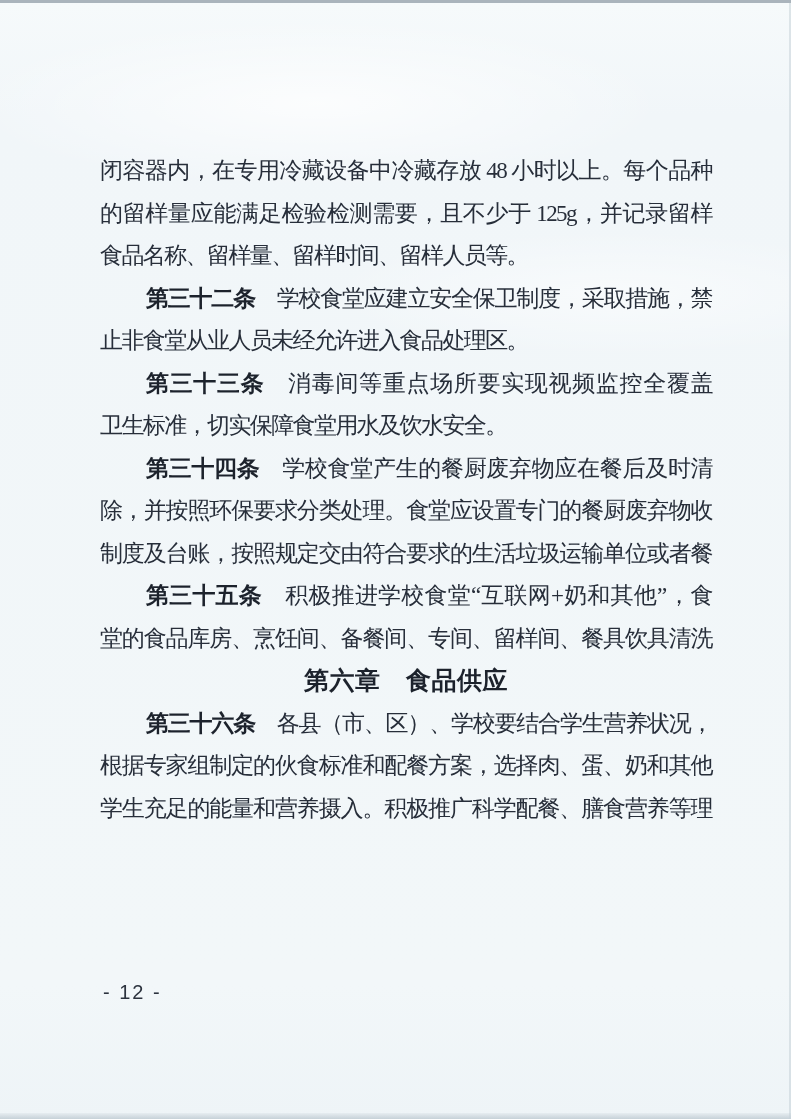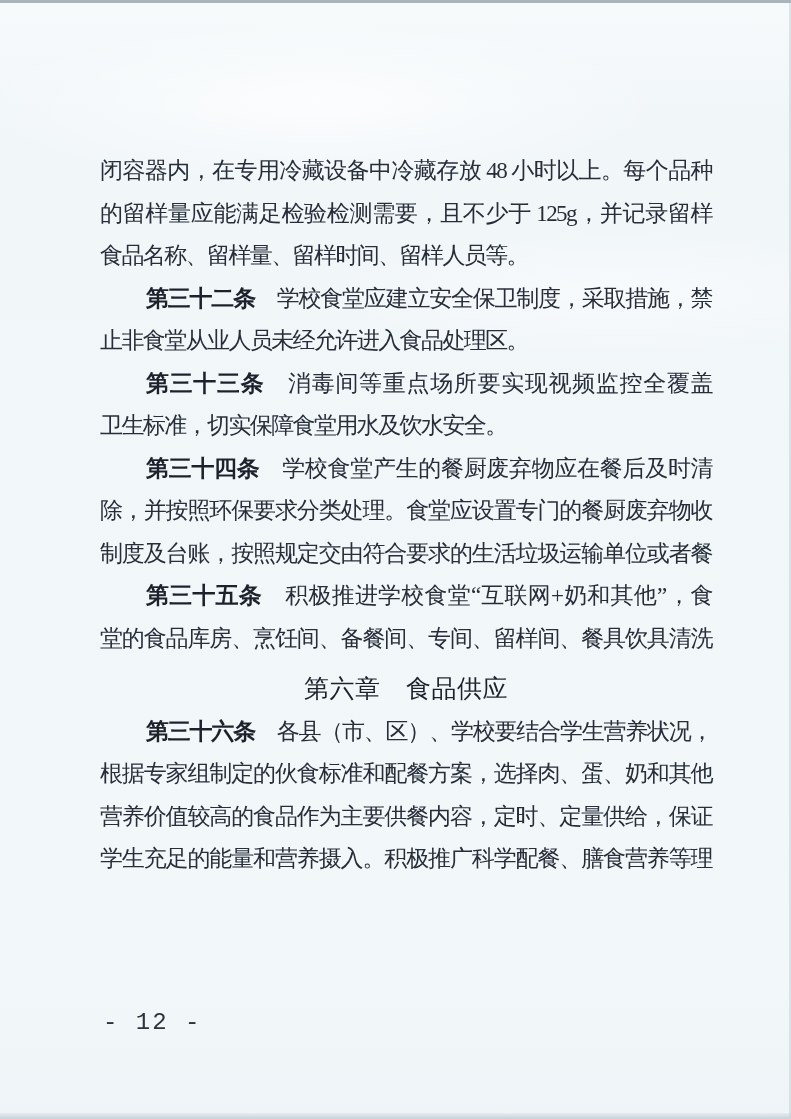--- a/index.html
+++ b/index.html
@@ -55,36 +55,35 @@
     white-space: normal;
   }
   .line.indent {
     text-indent: 2em;
   }
   .line .run.bold {
     font-weight: bold;
     color: #1c222c;
   }
   .line.heading {
-    font-weight: normal;
+    font-weight: bold;
     font-size: 25px;
     color: #1c222c;
     text-align: center;
     text-align-last: center;
     letter-spacing: 0.5px;
-    margin-top: 8px;
   }
   .page-footer {
     position: absolute;
     left: 103px;
-    top: 1006px;
-    font-size: 24px;
+    top: 978px;
+    font-size: 20px;
     letter-spacing: 2px;
     color: #2c333e;
-    font-family: Liberation Mono, monospace;
+    font-family: Liberation Sans, sans-serif;
   }
 </style>
 </head>
 <body>
 
 <div class="scan-page">
   <div class="doc-body">
       <div class="line full"><span class="run">闭容器内，在专用冷藏设备中冷藏存放 48 小时以上。每个品种</span></div>
       <div class="line full"><span class="run">的留样量应能满足检验检测需要，且不少于 125g，并记录留样</span></div>
       <div class="line"><span class="run">食品名称、留样量、留样时间、留样人员等。</span></div>
@@ -93,19 +92,18 @@
       <div class="line full indent"><span class="run bold">第三十三条</span><span class="run">　消毒间等重点场所要实现视频监控全覆盖</span></div>
       <div class="line"><span class="run">卫生标准，切实保障食堂用水及饮水安全。</span></div>
       <div class="line full indent"><span class="run bold">第三十四条</span><span class="run">　学校食堂产生的餐厨废弃物应在餐后及时清</span></div>
       <div class="line full"><span class="run">除，并按照环保要求分类处理。食堂应设置专门的餐厨废弃物收</span></div>
       <div class="line full"><span class="run">制度及台账，按照规定交由符合要求的生活垃圾运输单位或者餐</span></div>
       <div class="line full indent"><span class="run bold">第三十五条</span><span class="run">　积极推进学校食堂“互联网+奶和其他”，食</span></div>
       <div class="line full"><span class="run">堂的食品库房、烹饪间、备餐间、专间、留样间、餐具饮具清洗</span></div>
       <div class="line heading">第六章　食品供应</div>
       <div class="line full indent"><span class="run bold">第三十六条</span><span class="run">　各县（市、区）、学校要结合学生营养状况，</span></div>
       <div class="line full"><span class="run">根据专家组制定的伙食标准和配餐方案，选择肉、蛋、奶和其他</span></div>
-      <div class="line full"><span class="run">营养价值较高的食品作为主要供餐内容，定时、定量供给，保证</span></div>
       <div class="line full"><span class="run">学生充足的能量和营养摄入。积极推广科学配餐、膳食营养等理</span></div>
     </div>
   <div class="page-footer">- 12 -</div>
   <div class="scan-edge-right"></div>
   <div class="scan-edge-bottom"></div>
 </div>
 
 </body></html>

